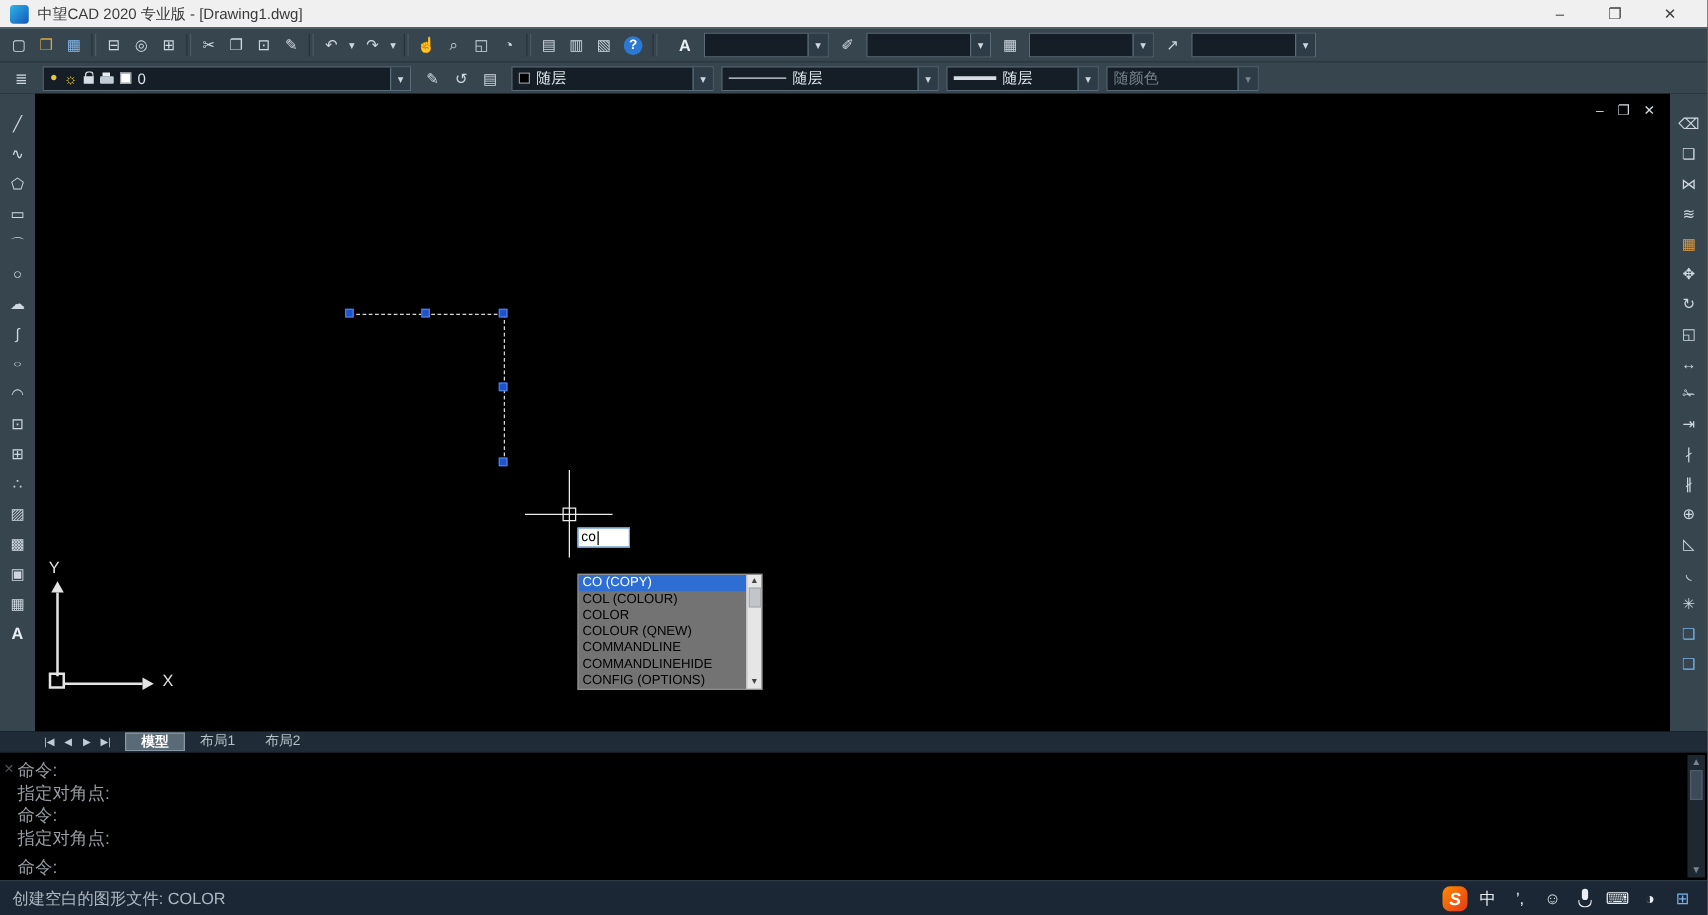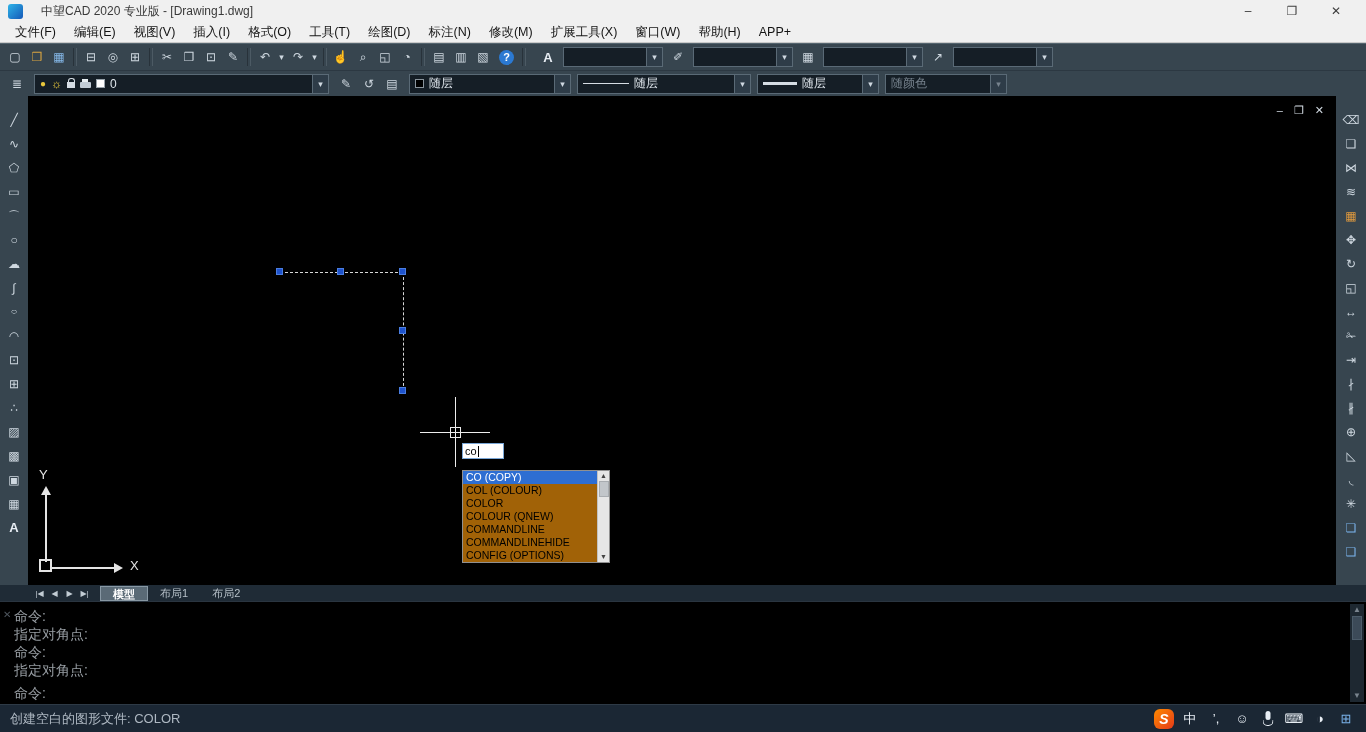--- a/index.html
+++ b/index.html
@@ -1,21 +1,21 @@
 <!DOCTYPE html>
 <html><head>
 <meta charset="utf-8">
 <style>
 *{box-sizing:border-box;margin:0;padding:0}
 html,body{width:1366px;height:732px;overflow:hidden}
 body{font-family:"Liberation Sans",sans-serif}
 .app{width:1366px;height:732px;display:flex;flex-direction:column;background:#000}
 
 
-.titlebar{height:22px;flex:0 0 auto;background:#f0f0f0;display:flex;align-items:center;padding:0 8px;gap:18px}
+.titlebar{height:22px;flex:0 0 auto;background:#f0f0f0;display:flex;align-items:center;padding:0 8px;gap:7px}
 .app-logo{width:15px;height:15px;background:linear-gradient(135deg,#2fb4e8,#1458b8);border-radius:3px;flex:0 0 auto}
 .title-text{font-size:12px;color:#3a3a3a;white-space:nowrap}
 .win-controls{margin-left:auto;display:flex}
 .win-btn{width:44px;text-align:center;font-size:12px;color:#3c3c3c;line-height:22px;cursor:default}
 
 
 .menubar{height:21px;flex:0 0 auto;background:#f0f0f0;border-bottom:1px solid #c9c9c9;display:flex;align-items:center;padding:0 6px}
 .menu-item{font-size:12.5px;color:#141414;padding:0 9px;line-height:20px;white-space:nowrap}
 
 
@@ -72,21 +72,21 @@
 .dash-v{border-left:1px dashed #d8d8d8;width:0}
 .grip{position:absolute;width:7px;height:7px;background:#1f53cc;border:1px solid #4a7de0}
 
 .ch-h{position:absolute;height:1px;width:70px;background:#ededed}
 .ch-v{position:absolute;width:1px;height:70px;background:#ededed}
 .pickbox{position:absolute;width:11px;height:11px;border:1px solid #ededed}
 
 .cmd-input{position:absolute;left:434px;top:347px;width:42px;height:16px;background:#fff;border:1px solid #7aa7d7;display:flex;align-items:center;padding:0 2px;font-size:11px;color:#000}
 .cmd-caret{width:1px;height:11px;background:#000;margin-left:1px}
 
-.ac-box{position:absolute;left:434px;top:374px;width:148px;background:#a16207;border:1px solid #909090;display:flex}
+.ac-box{position:absolute;left:434px;top:384px;width:148px;background:#737373;border:1px solid #909090;display:flex}
 .ac-list{flex:1;min-width:0}
 .ac-item{font-size:10.5px;color:#000;height:13px;line-height:13px;padding-left:3px;white-space:nowrap;overflow:hidden}
 .ac-list .ac-item:first-of-type{background:#2e6ed2;color:#fff}
 .ac-scroll{width:12px;background:#e6e6e6;border-left:1px solid #c2c2c2;display:flex;flex-direction:column;align-items:center}
 .ac-arrow{font-size:7px;color:#444;line-height:10px;height:10px}
 .ac-track{flex:1;width:100%;display:flex;justify-content:center}
 .ac-thumb{width:10px;height:16px;background:#c2c6ca;border:1px solid #a8acb0}
 
 .ucs{position:absolute;left:10px;top:370px;width:140px;height:114px}
 .ucs-y-line{position:absolute;left:7px;top:29px;width:2px;height:67px;background:#e4e4e4}
@@ -133,36 +133,20 @@
   <div class="titlebar" data-name="title-bar">
     <span class="app-logo" data-name="app-logo-icon"></span>
     <span class="title-text" data-name="window-title">中望CAD 2020 专业版 - [Drawing1.dwg]</span>
     <div class="win-controls" data-name="window-controls">
       <span class="win-btn" data-name="window-minimize-button">–</span>
       <span class="win-btn" data-name="window-restore-button">❐</span>
       <span class="win-btn" data-name="window-close-button">✕</span>
     </div>
   </div>
 
-  <div class="menubar" data-name="menu-bar">
-
-  <span class="menu-item" data-name="menu-file">文件(F)</span>
-      <span class="menu-item" data-name="menu-edit">编辑(E)</span>
-      <span class="menu-item" data-name="menu-view">视图(V)</span>
-      <span class="menu-item" data-name="menu-insert">插入(I)</span>
-      <span class="menu-item" data-name="menu-format">格式(O)</span>
-      <span class="menu-item" data-name="menu-tools">工具(T)</span>
-      <span class="menu-item" data-name="menu-draw">绘图(D)</span>
-      <span class="menu-item" data-name="menu-dimension">标注(N)</span>
-      <span class="menu-item" data-name="menu-modify">修改(M)</span>
-      <span class="menu-item" data-name="menu-express-tools">扩展工具(X)</span>
-      <span class="menu-item" data-name="menu-window">窗口(W)</span>
-      <span class="menu-item" data-name="menu-help">帮助(H)</span>
-      <span class="menu-item" data-name="menu-app-plus">APP+</span>
-    </div>
 
   <div class="toolbar1" data-name="standard-toolbar">
     <div class="tb-icons">
 
     <span class="tb-icon" data-name="new-file-icon">▢</span>
         <span class="tb-icon" data-name="open-file-icon">❒</span>
         <span class="tb-icon" data-name="save-file-icon">▦</span>
         <span class="tb-icon" data-name="toolbar-separator"></span>
         <span class="tb-icon" data-name="print-icon">⊟</span>
         <span class="tb-icon" data-name="print-preview-icon">◎</span>

